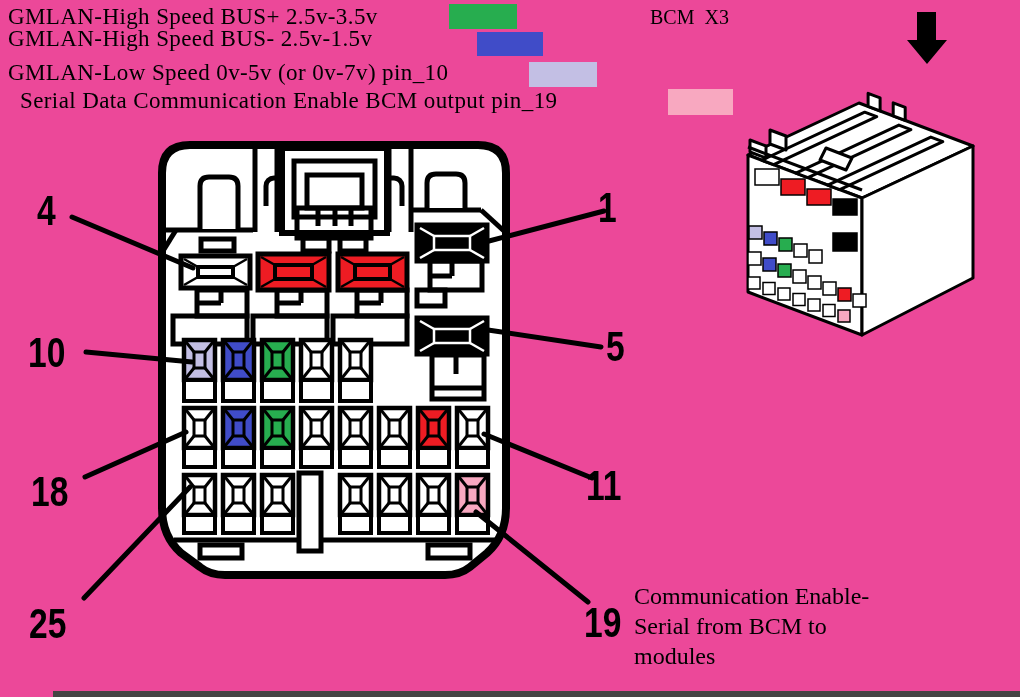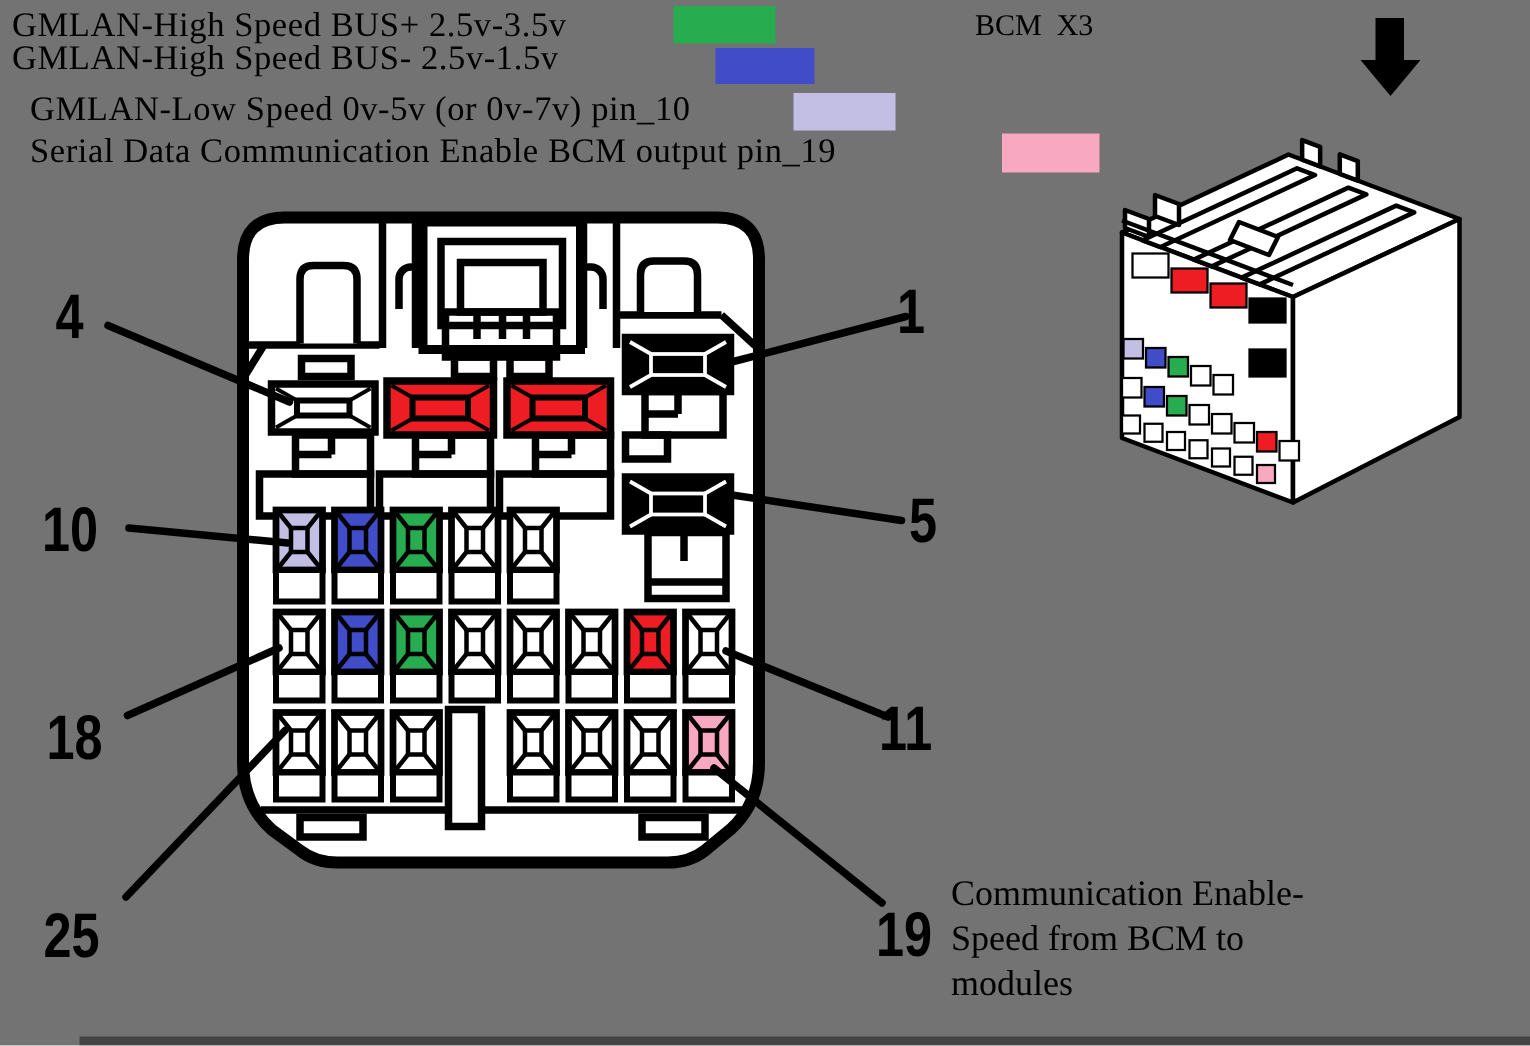--- a/index.html
+++ b/index.html
@@ -1,16 +1,16 @@
 <!DOCTYPE html>
 <html><head>
 <meta charset="utf-8">
 <style>
   html,body{margin:0;padding:0;background:#fff;}
-  #stage{position:relative;width:1020px;height:697px;background:#737373;overflow:hidden;
+  #stage{position:relative;width:1020px;height:697px;background:#ec4899;overflow:hidden;
          font-family:"Liberation Serif", serif;}
   .legend-label{position:absolute;font-size:23px;letter-spacing:.4px;color:#000;white-space:pre;line-height:27px;}
   .swatch{position:absolute;}
   #bcm-label{position:absolute;left:650px;top:6px;font-size:20px;color:#000;white-space:pre;}
   .callout-num{position:absolute;font-family:"Liberation Sans",sans-serif;font-weight:bold;
                font-size:42px;color:#000;transform:scaleX(.8);transform-origin:left top;line-height:40px;}
   #note-block{position:absolute;left:634px;top:581px;width:320px;font-size:24px;line-height:30px;color:#000;}
   #diagram{position:absolute;left:0;top:0;}
   #footer-bar{position:absolute;left:53px;top:691px;width:967px;height:6px;background:#444;}
 </style>
@@ -371,39 +371,39 @@
           <rect x="838" y="310" width="12" height="12" fill="#f8a8c0" stroke="#000" stroke-width="1.5"></rect>
         </g>
     </g>
   </svg>
 
   <div id="legend-layer">
       <div class="legend-label" style="left: 8px; top: 3px;">GMLAN-High Speed BUS+ 2.5v-3.5v</div>
       <div class="swatch" style="left: 449px; top: 4px; width: 68px; height: 25px; background: rgb(39, 173, 79);"></div>
       <div class="legend-label" style="left: 8px; top: 25px;">GMLAN-High Speed BUS- 2.5v-1.5v</div>
       <div class="swatch" style="left: 477px; top: 32px; width: 66px; height: 24px; background: rgb(64, 76, 200);"></div>
-      <div class="legend-label" style="left: 20px; top: 59px; text-align: right;">GMLAN-Low Speed 0v-5v (or 0v-7v) pin_10</div>
+      <div class="legend-label" style="left: 8px; top: 59px; text-align: right;">GMLAN-Low Speed 0v-5v (or 0v-7v) pin_10</div>
       <div class="swatch" style="left: 529px; top: 62px; width: 68px; height: 25px; background: rgb(195, 191, 228);"></div>
       <div class="legend-label" style="left: 8px; top: 87px; margin-left: 12px;">Serial Data Communication Enable BCM output pin_19</div>
       <div class="swatch" style="left: 668px; top: 89px; width: 65px; height: 26px; background: rgb(248, 168, 192);"></div>
     </div>
 
   <div id="bcm-label">BCM  X3</div>
 
   <div id="label-layer">
       <div class="callout-num" style="left: 37px; top: 191px;">4</div>
       <div class="callout-num" style="left: 28px; top: 333px;">10</div>
       <div class="callout-num" style="left: 31px; top: 472px;">18</div>
       <div class="callout-num" style="left: 29px; top: 604px;">25</div>
       <div class="callout-num" style="left: 598px; top: 188px;">1</div>
       <div class="callout-num" style="left: 606px; top: 327px;">5</div>
       <div class="callout-num" style="left: 586px; top: 466px;">11</div>
       <div class="callout-num" style="left: 584px; top: 603px;">19</div>
     </div>
 
   <div id="note-block">
       <div>Communication Enable-</div>
-      <div>Speed from BCM to</div>
+      <div>Serial from BCM to</div>
       <div>modules</div>
     </div>
 
   <div id="footer-bar"></div>
 </div>
 
 </body></html>

